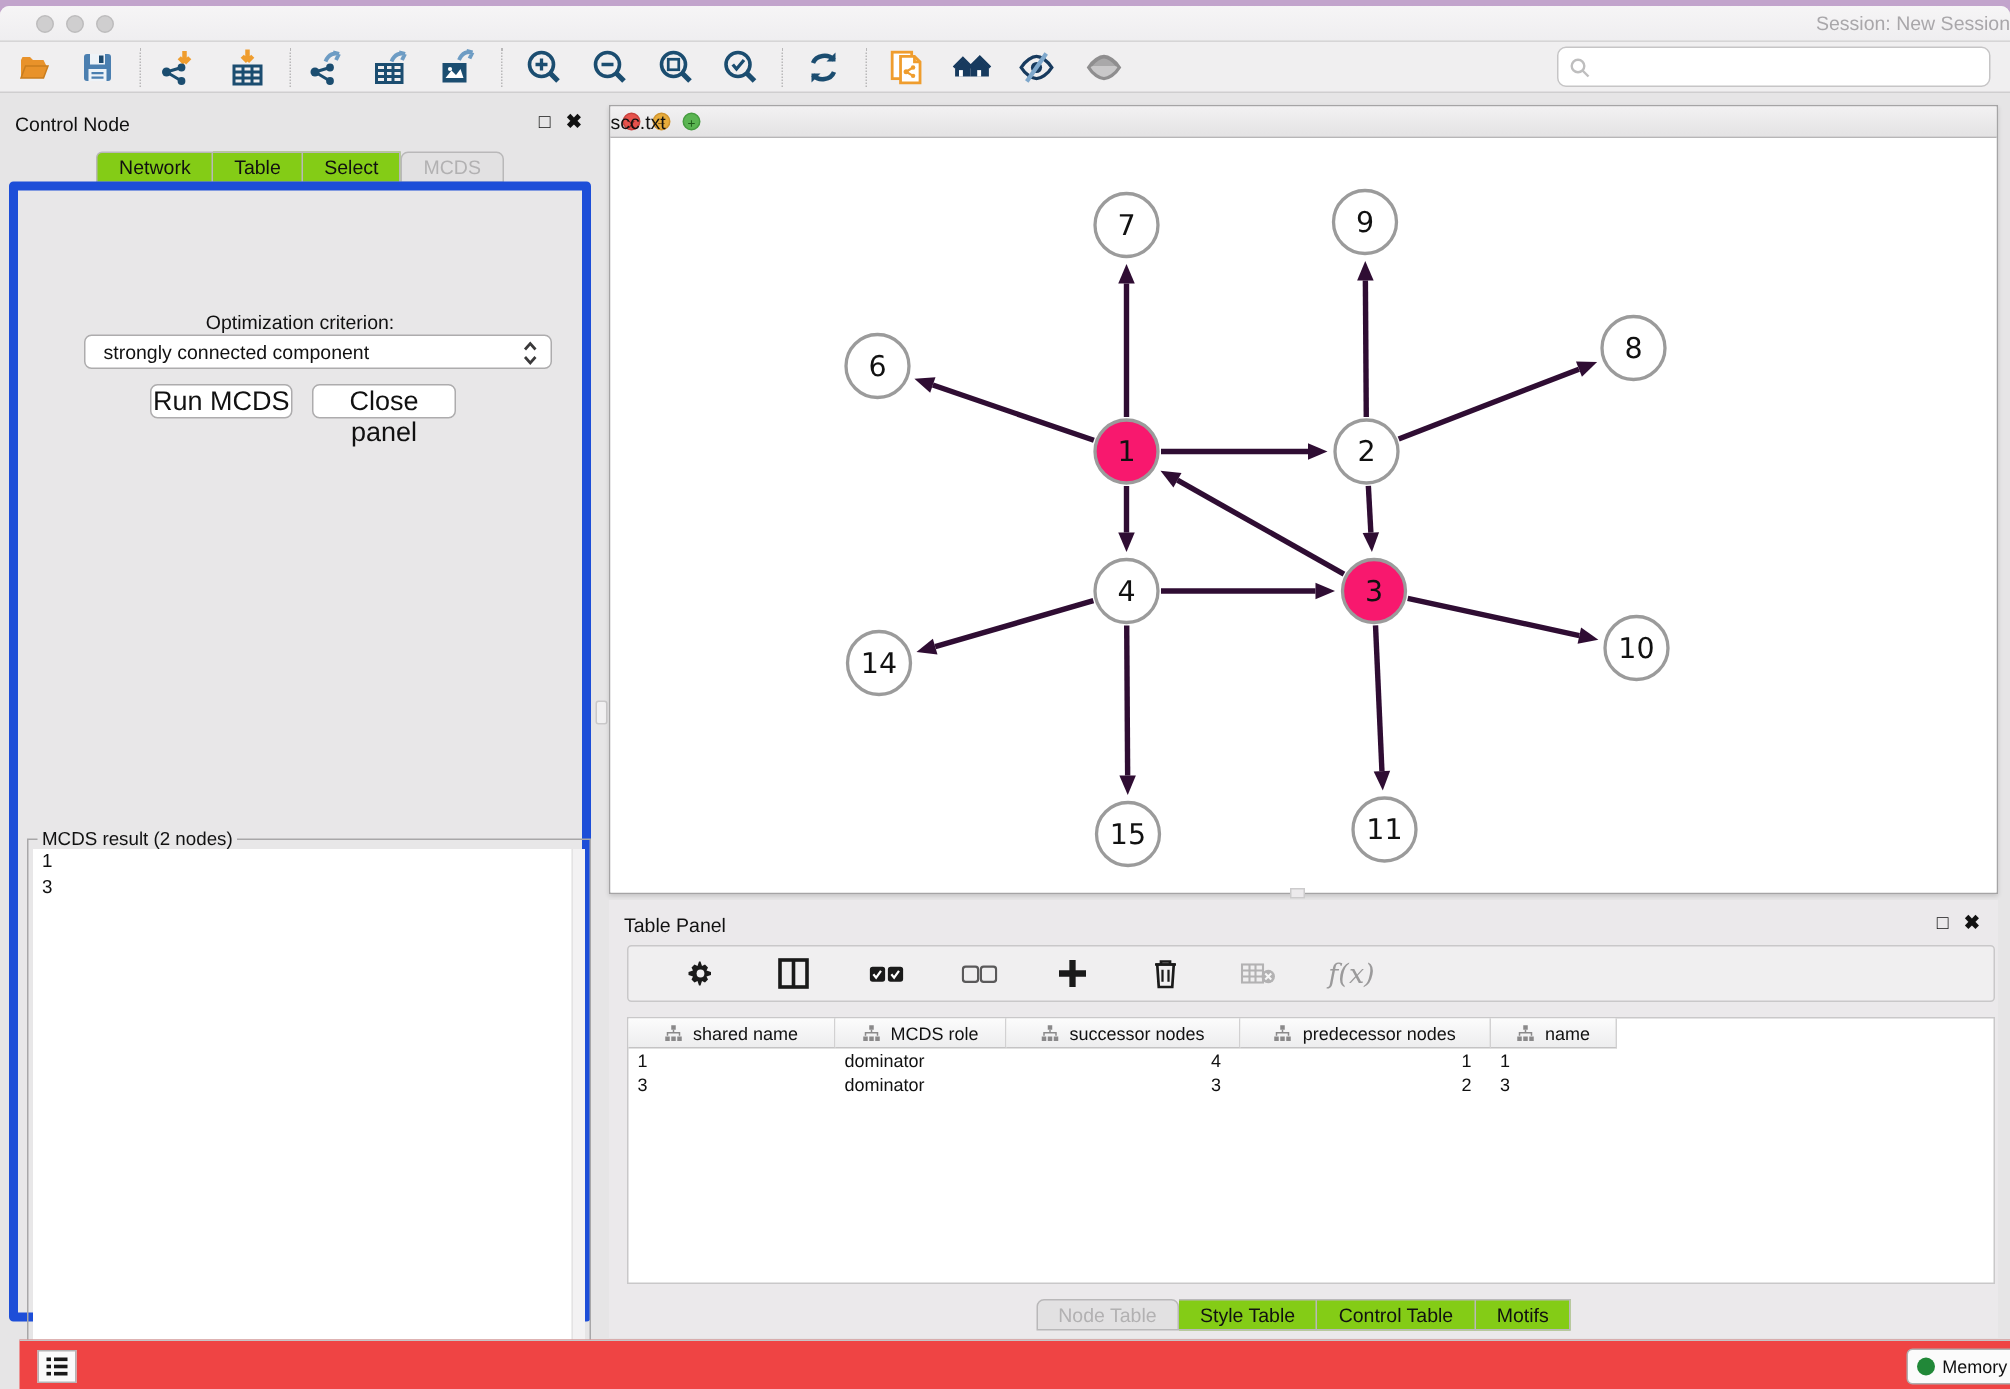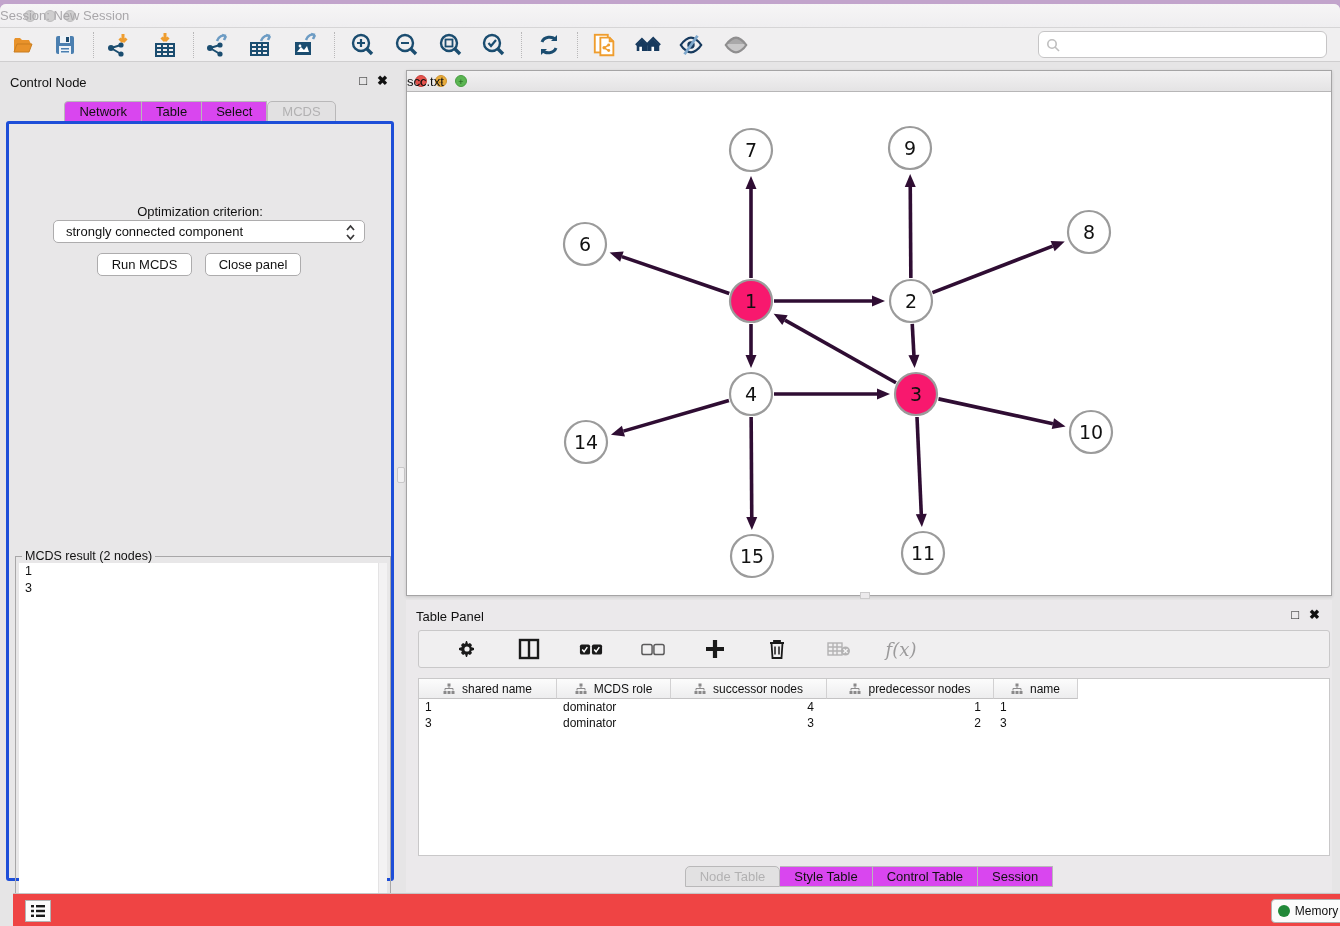--- a/index.html
+++ b/index.html
@@ -2,42 +2,42 @@
 <html><head>
 <meta charset="utf-8">
 <style>
   * { margin:0; padding:0; box-sizing:border-box; }
   html,body { width:1340px; height:926px; font-family:"Liberation Sans", sans-serif; background:#c2a4cc; overflow:hidden; }
   .win { position:absolute; left:0; top:4px; width:1340px; height:922px; background:#e6e5e6; border-radius:6px 6px 0 0; overflow:hidden; }
 
   
   .titlebar { position:absolute; left:0; top:0; width:100%; height:24px; background:linear-gradient(#f6f5f6,#efeef0); border-bottom:1px solid #d6d5d6; }
   .tl { position:absolute; top:6px; width:12px; height:12px; border-radius:50%; background:#cfcecf; border:1px solid #bdbcbd; }
-  .title-text { position:absolute; top:4px; width:100%; text-align:left; font-size:13px; color:#a9a7aa; }
+  .title-text { position:absolute; top:4px; width:100%; text-align:right; font-size:13px; color:#a9a7aa; }
 
   
   .toolbar { position:absolute; left:0; top:24px; width:100%; height:34px; background:#f0eff0; border-bottom:1px solid #cfcecf; }
   .tb-icon { position:absolute; top:4px; width:26px; height:26px; display:flex; align-items:center; justify-content:center; cursor:pointer; }
   .tb-sep { position:absolute; top:4px; width:0; height:26px; border-left:1px dotted #b9b8b9; }
   .searchbox { position:absolute; right:13px; top:3px; width:289px; height:27px; background:#fff; border:1px solid #c6c5c6; border-radius:6px; display:flex; align-items:center; padding-left:7px; }
   .searchbox svg { opacity:.55; }
 
   
   .cpanel { position:absolute; left:0; top:62px; width:400px; height:818px; background:#e6e5e6; }
   .panel-head { position:absolute; left:10px; top:9px; font-size:13px; color:#111; }
   .panel-ctl { position:absolute; top:7px; font-size:13px; font-weight:bold; color:#111; cursor:pointer; }
   .tabs-row { position:absolute; left:0; top:35px; width:100%; text-align:center; white-space:nowrap; }
-  .tab { display:inline-block; height:21px; line-height:19px; padding:0 14px; font-size:13px; background:#d946ef; border:1px solid #b9b8b9; border-left-width:0; color:#111; cursor:pointer; vertical-align:top; }
+  .tab { display:inline-block; height:21px; line-height:19px; padding:0 14px; font-size:13px; background:#84cc16; border:1px solid #b9b8b9; border-left-width:0; color:#111; cursor:pointer; vertical-align:top; }
   .tab.first { border-left-width:1px; border-radius:4px 0 0 0; }
   .tab.sel { background:#e2e1e2; color:#b2b1b2; border-radius:5px 5px 0 0; border-left-width:1px; }
-  .tabpanel { position:absolute; left:6px; top:55px; width:388px; height:760px; background:#e8e7e8; border:3px solid #1d4ed8; border-radius:3px;text-decoration:underline; }
+  .tabpanel { position:absolute; left:6px; top:55px; width:388px; height:760px; background:#e8e7e8; border:6px solid #1d4ed8; border-radius:3px;text-decoration:underline; }
   .opt-label { position:absolute; left:0; top:80px; width:100%; text-align:center; font-size:13px; color:#111; }
   .dropdown { position:absolute; left:44px; top:96px; width:312px; height:23px; background:#fff; border:1px solid #adacad; border-radius:5px; font-size:13px; color:#111; line-height:21px; padding-left:12px; cursor:pointer; }
   .dd-arrows { position:absolute; right:8px; top:3px; }
-  .btn { position:absolute; height:23px; background:#fff; border:1px solid #adacad; border-radius:5px; font-size:13px; color:#111; text-align:center; line-height:21px; cursor:pointer; font-family:"Liberation Sans",sans-serif; }
+  .btn { position:absolute; height:23px; background:#fff; border:1px solid #adacad; border-radius:5px; font-size:18px; color:#111; text-align:center; line-height:21px; cursor:pointer; font-family:"Liberation Sans",sans-serif; }
   .fieldset { position:absolute; left:6px; top:432px; width:376px; height:377px; border:1px solid #a8a7a8; }
   .legend { position:absolute; left:6px; top:-8px; background:#e8e7e8; padding:0 3px; font-size:12.5px; color:#111; }
   .resultbox { position:absolute; left:3px; top:6px; right:3px; bottom:3px; background:#fff; overflow:hidden; }
   .result-line { font-size:12.5px; color:#111; padding:1px 0 1px 6px; line-height:15px; }
   .vscroll { position:absolute; right:0; top:0; width:9px; height:100%; background:#f3f2f3; border-left:1px solid #e4e3e4; }
 
   
   .netframe { position:absolute; left:406px; top:66px; width:926px; height:526px; background:#fff; border:1px solid #a5a4a5; box-shadow:0 1px 3px rgba(0,0,0,.15); }
   .net-titlebar { position:absolute; left:0; top:0; width:100%; height:21px; background:linear-gradient(#f2f1f2,#e4e3e4); border-bottom:1px solid #b7b6b7; }
   .net-title { position:absolute; width:100%; text-align:left; top:3px; font-size:13px; color:#111; }
@@ -455,21 +455,21 @@
           <div class="trow">
             <div class="td" style="width: 138px;">3</div>
             <div class="td" style="width: 114px;">dominator</div>
             <div class="td r" style="width: 156px;">3</div>
             <div class="td r" style="width: 167px;">2</div>
             <div class="td" style="width: 84px;">3</div>
           </div>
         </div>
     </div>
 
-    <div class="ttabs" id="table-tabs"><div class="tab first sel">Node Table</div><div class="tab">Style Table</div><div class="tab">Control Table</div><div class="tab">Session</div></div>
+    <div class="ttabs" id="table-tabs"><div class="tab first sel">Node Table</div><div class="tab">Style Table</div><div class="tab">Control Table</div><div class="tab">Motifs</div></div>
   </div>
 
   <div class="statusbar">
     <div class="listbtn">
       <svg width="16" height="14" viewBox="0 0 16 14">
           <g fill="#1a1a1a">
             <rect x="1" y="1" width="3" height="2.4"></rect>
             <rect x="6" y="1" width="9" height="2.4"></rect>
             <rect x="1" y="5.8" width="3" height="2.4"></rect>
             <rect x="6" y="5.8" width="9" height="2.4"></rect>

